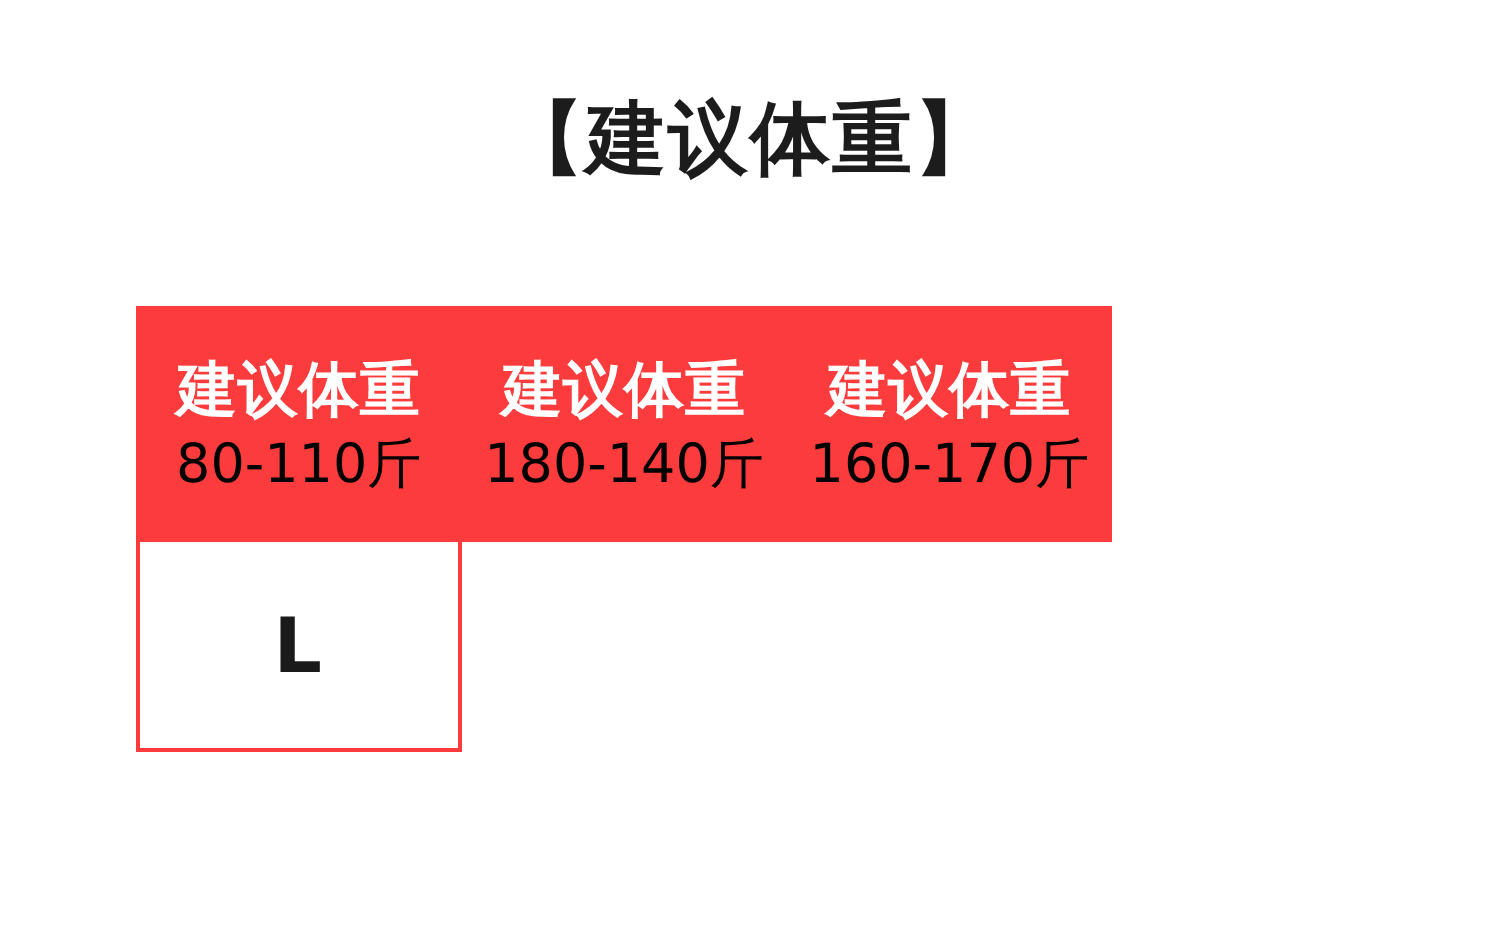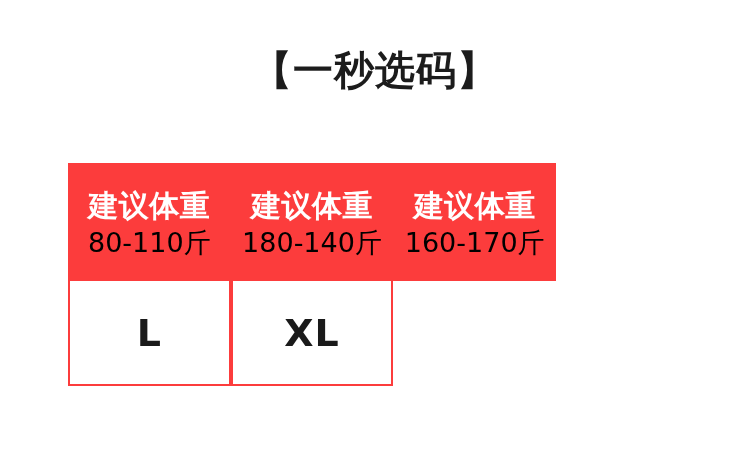--- a/index.html
+++ b/index.html
@@ -37,21 +37,21 @@
     font-weight: bold;
     letter-spacing: 1px;
     color: #1c1c1c;
     font-family: "DejaVu Sans", "Liberation Sans", sans-serif;
     white-space: nowrap;
   }
 
   
   .cards {
     position: absolute;
-    top: 163px;
+    top: 153px;
     left: 68px;
     width: 488px;
     height: 223px;
     display: flex;
     justify-content: space-between;
     align-items: center;
   }
   .card {
     width: 176px;
     height: 223px;
@@ -109,43 +109,40 @@
     letter-spacing: 1px;
     white-space: nowrap;
   }
 </style>
 </head>
 <body>
 
 <div class="page">
 
   <div class="title-wrap">
-    <span class="title">【一秒选码】</span>
+    <span class="title">【建议体重】</span>
   </div>
 
   <div class="cards">
 
     <div class="card">
       <div class="card-header">
         <span class="hdr-label">建议体重</span>
         <span class="hdr-range">80-110斤</span>
       </div>
       <div class="card-body">
         <span class="size-label">L</span>
       </div>
     </div>
 
     <div class="card">
       <div class="card-header">
         <span class="hdr-label">建议体重</span>
         <span class="hdr-range">180-140斤</span>
       </div>
-      <div class="card-body">
-        <span class="size-label">XL</span>
-      </div>
     </div>
 
     <div class="card">
       <div class="card-header">
         <span class="hdr-label">建议体重</span>
         <span class="hdr-range">160-170斤</span>
       </div>
     </div>
 
   </div>

